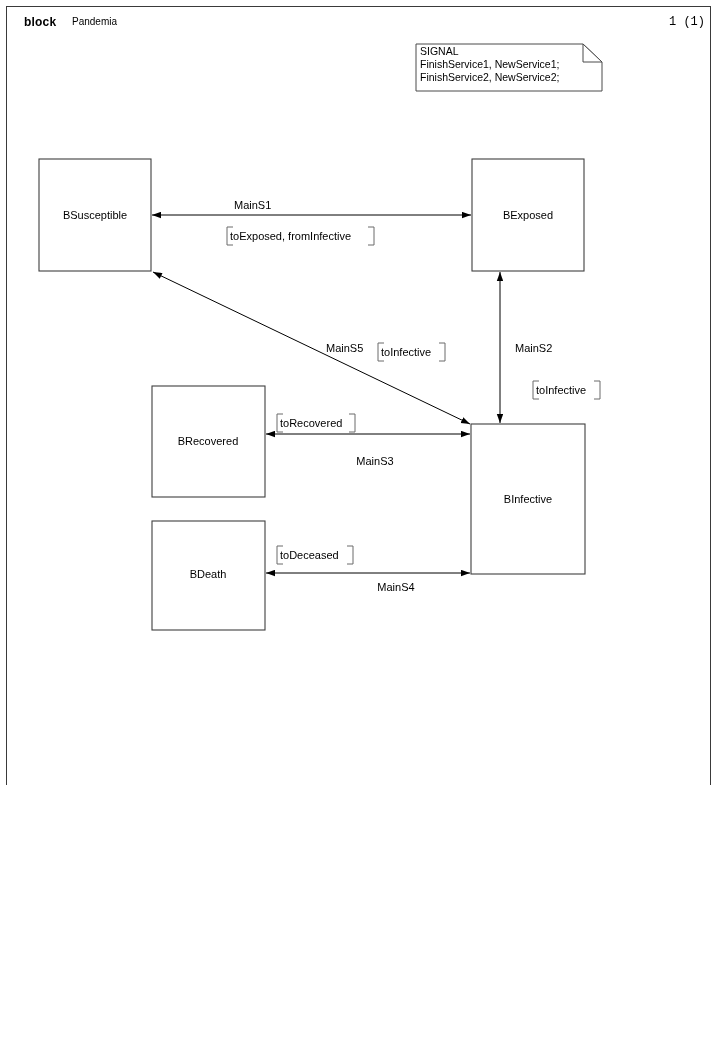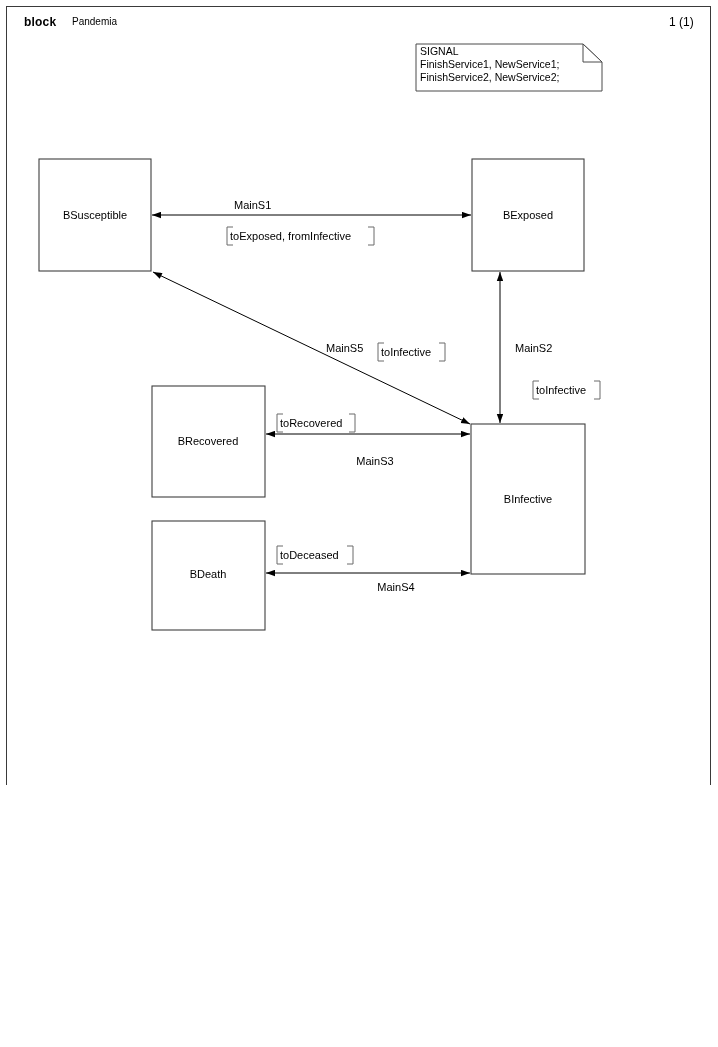--- a/index.html
+++ b/index.html
@@ -46,20 +46,21 @@
     top: 16px;
     font-size: 10px;
     white-space: nowrap;
   }
   #page-number {
     position: absolute;
     left: 669px;
     top: 15px;
     font-size: 12px;
     white-space: nowrap;
+    font-family: Liberation Mono, monospace;
   }
   
   #canvas {
     position: absolute;
     left: 0;
     top: 0;
     width: 718px;
     height: 1047px;
     pointer-events: none;
   }

